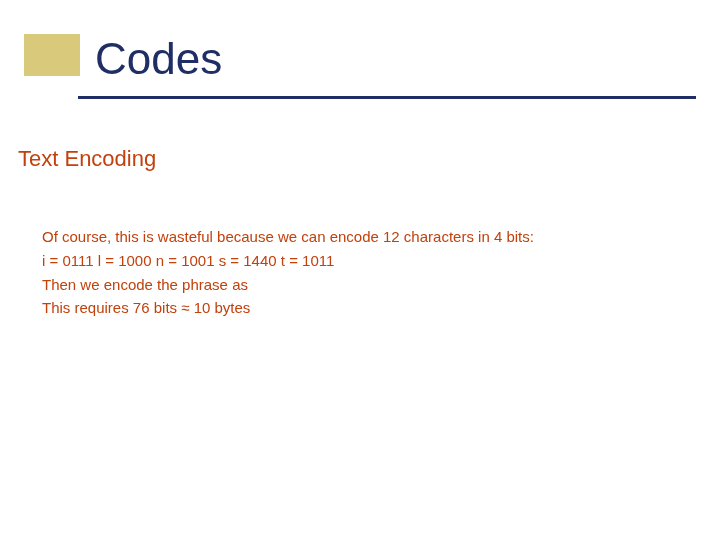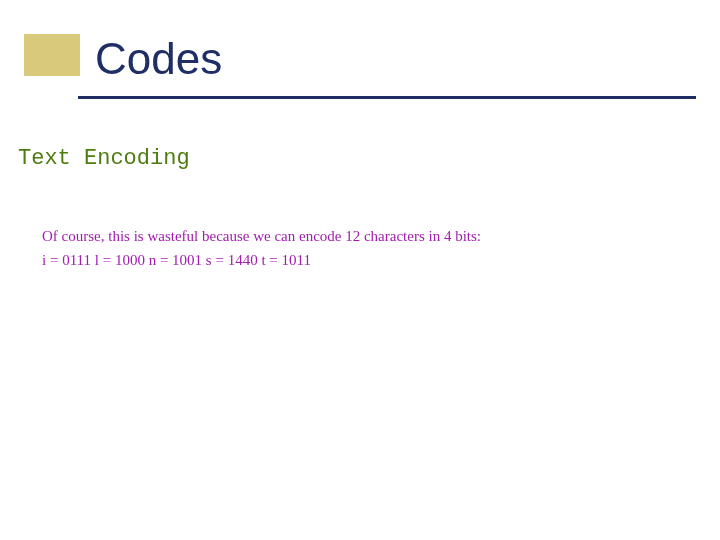--- a/index.html
+++ b/index.html
@@ -40,43 +40,45 @@
     font-family: "Trebuchet MS", Tahoma, sans-serif;
     font-size: 44px;
     color: #1f2f66;
     font-weight: 400;
     letter-spacing: 0px;
   }
   .subtitle {
     position: absolute;
     top: 146px;
     left: 18px;
-    font-family: Liberation Mono, monospace;
+    font-family: Liberation Sans, sans-serif;
     font-size: 22px;
-    color: #4d7c0f;
+    color: #c2410c;
   }
   .body {
     position: absolute;
     top: 226px;
     left: 42px;
     width: 640px;
-    font-family: Liberation Serif, serif;
+    font-family: Liberation Sans, sans-serif;
     font-size: 15px;
     line-height: 1.45;
-    color: #a21caf;
+    color: #c2410c;
   }
   .body p {
     margin: 0 0 2px 0;
   }
 </style>
 </head>
 <body>
 
 <div class="slide">
   <div class="accent-block"></div>
   <div class="title-rule"></div>
   <div class="title">Codes</div>
   <div class="subtitle">Text Encoding</div>
   <div class="body">
     <p>Of course, this is wasteful because we can encode 12 characters in 4 bits:</p>
     <p>i = 0111   l = 1000   n = 1001   s = 1440   t = 1011</p>
+    <p>Then we encode the phrase as</p>
+    <p>This requires 76 bits ≈ 10 bytes</p>
   </div>
 </div>
 
 </body></html>

